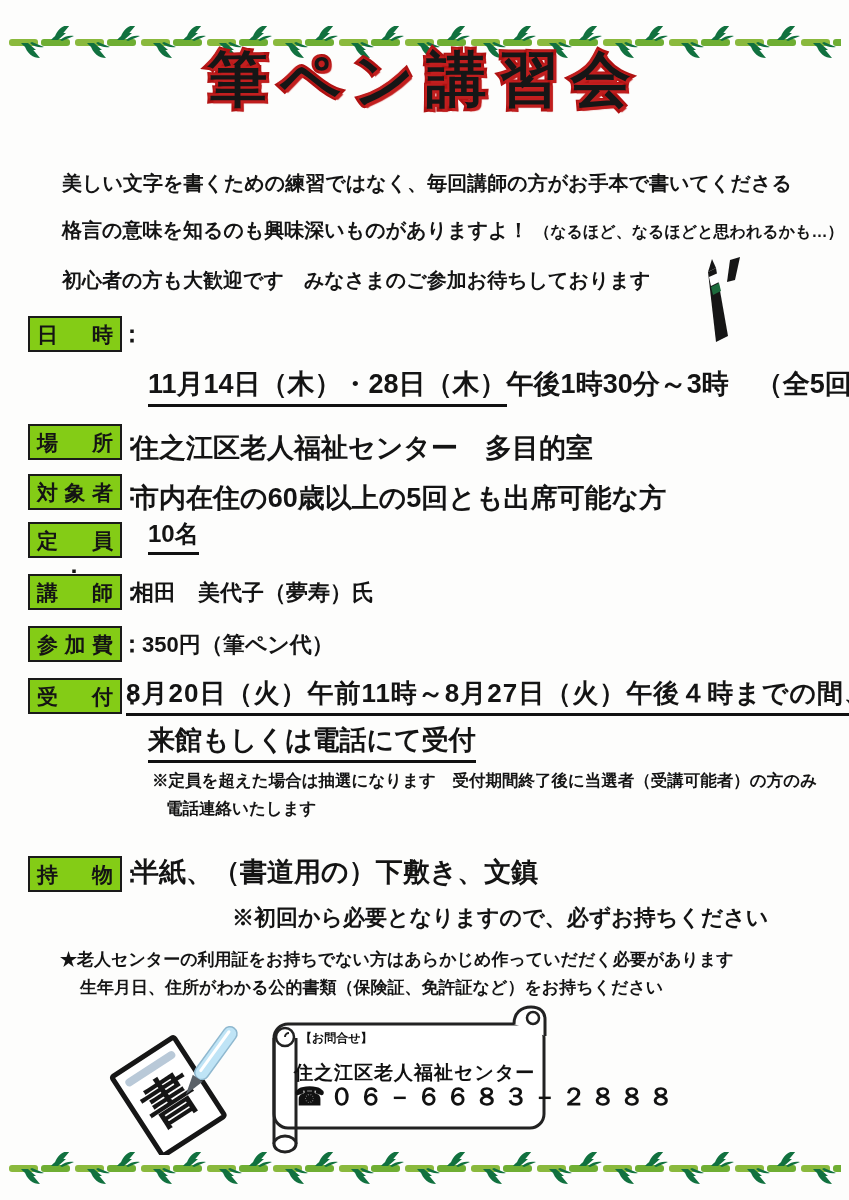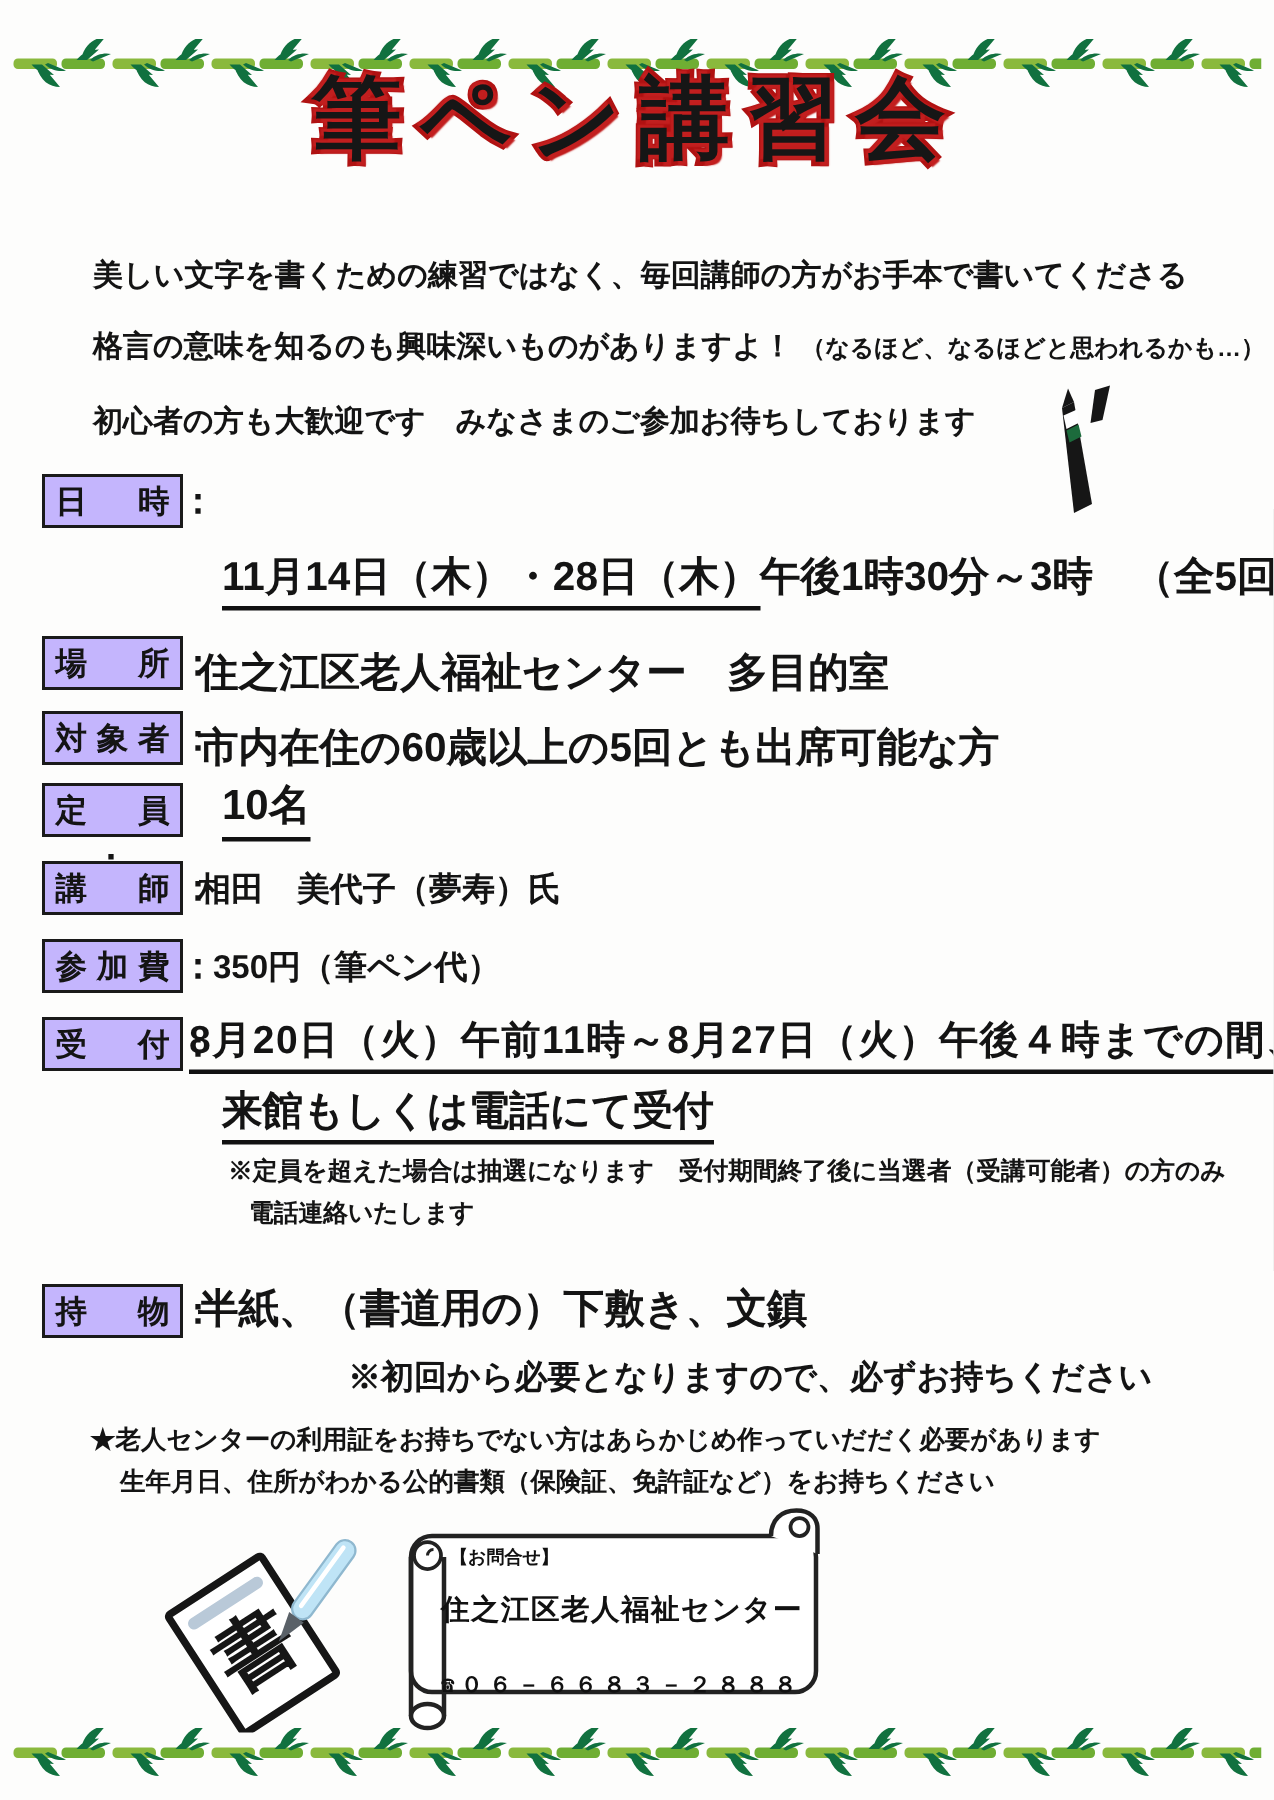--- a/index.html
+++ b/index.html
@@ -6,28 +6,28 @@
   .page{position:relative;width:849px;height:1200px;background:#fdfdfc;margin:0 auto;overflow:hidden;
         font-family:"Liberation Sans",sans-serif;color:#141414;}
   .abs{position:absolute;}
   .title{width:770px;text-align:center;font-family:"DejaVu Serif",serif;font-weight:bold;
          font-size:60px;letter-spacing:12px;line-height:1.05;color:#161616;
          -webkit-text-stroke:6px #b01212;paint-order:stroke fill;
          text-shadow:3px 3px 1px #c21f1f,-2px -2px 1px #c21f1f;}
   .intro{font-size:20px;font-weight:bold;white-space:nowrap;}
   .intro .sub{font-size:16px;}
   .rowlab{display:flex;align-items:center;}
-  .labelbox{box-sizing:border-box;width:94px;height:36px;border:2px solid #1a1a1a;background:#c4b5fd;
+  .labelbox{box-sizing:border-box;width:94px;height:36px;border:2px solid #1a1a1a;background:#84cc16;
             font-size:21px;font-weight:bold;padding:4px 7px 0 7px;
             text-align:justify;text-align-last:justify;line-height:1.2;}
   .colon{font-size:24px;font-weight:bold;margin-left:-2px;}
   .val{font-weight:bold;white-space:nowrap;}
   .v-xl{font-size:27px;}
   .v-big{font-size:27px;}
-  .v-cap{font-size:28px;}
+  .v-cap{font-size:24px;}
   .v-md{font-size:22px;}
   .v-sm{font-size:27px;}
   .u3{border-bottom:3px solid #111;padding-bottom:2px;display:inline-block;}
   .u2{border-bottom:2px solid #111;padding-bottom:1px;display:inline-block;}
   .note{font-size:16.5px;font-weight:bold;white-space:nowrap;}
   .bignote{font-size:22px;font-weight:bold;white-space:nowrap;}
   .starnote{font-size:17px;font-weight:bold;white-space:nowrap;}
   .contact-text{font-family:"Liberation Serif",serif;font-weight:bold;white-space:nowrap;color:#111;}
 </style>
 </head>
@@ -153,21 +153,21 @@
     <rect x="18" y="20" width="270" height="104" rx="14" fill="#ffffff" stroke="#222222" stroke-width="3"></rect>
     <path d="M258,20 C258,9 265,3 275,3 C284,3 289,8 289,15 L289,32" fill="#ffffff" stroke="#222222" stroke-width="3"></path>
     <circle cx="277" cy="14" r="6" fill="#ffffff" stroke="#222222" stroke-width="2.5"></circle>
     <path d="M18,34 L18,140 M40,34 L40,140" fill="none" stroke="#222222" stroke-width="3"></path>
     <ellipse cx="29" cy="140" rx="11" ry="8" fill="#ffffff" stroke="#222222" stroke-width="3"></ellipse>
     <circle cx="29" cy="33" r="9" fill="#ffffff" stroke="#222222" stroke-width="2.5"></circle>
     <path d="M29,33 a4,4 0 0 1 4,-4" fill="none" stroke="#222222" stroke-width="2"></path>
   </svg>
   <div class="abs contact-text" style="left:300px;top:1030px;font-size:12px;">【お問合せ】</div>
   <div class="abs contact-text" style="left:294px;top:1060px;font-size:19px;letter-spacing:1px;">住之江区老人福祉センター</div>
-  <div class="abs contact-text" style="left:294px;top:1114px;font-size:15px;letter-spacing:4px;font-family:Liberation Mono, monospace;">☎０６－６６８３－２８８８</div>
+  <div class="abs contact-text" style="left:294px;top:1080px;font-size:25px;letter-spacing:4px;">☎０６－６６８３－２８８８</div>
 
   <svg class="abs" style="left:8px;top:1152px;" width="833" height="32" viewBox="0 0 833 32">
     <defs>
       <g id="leafT2">
         <path d="M1,16 C5,11 10,9 16,9 L8,16 Z M4,15 C7,5 13,1 20,1 L10,13 Z M10,16 C14,12 20,11 24,12 L12,17 Z"></path>
       </g>
       <pattern id="bpat2" width="66" height="32" patternUnits="userSpaceOnUse">
         <rect x="1" y="13" width="29" height="7" rx="3" fill="#8ab93d"></rect>
         <rect x="33" y="13" width="29" height="7" rx="3" fill="#6fae33"></rect>
         <g fill="#11713f">

